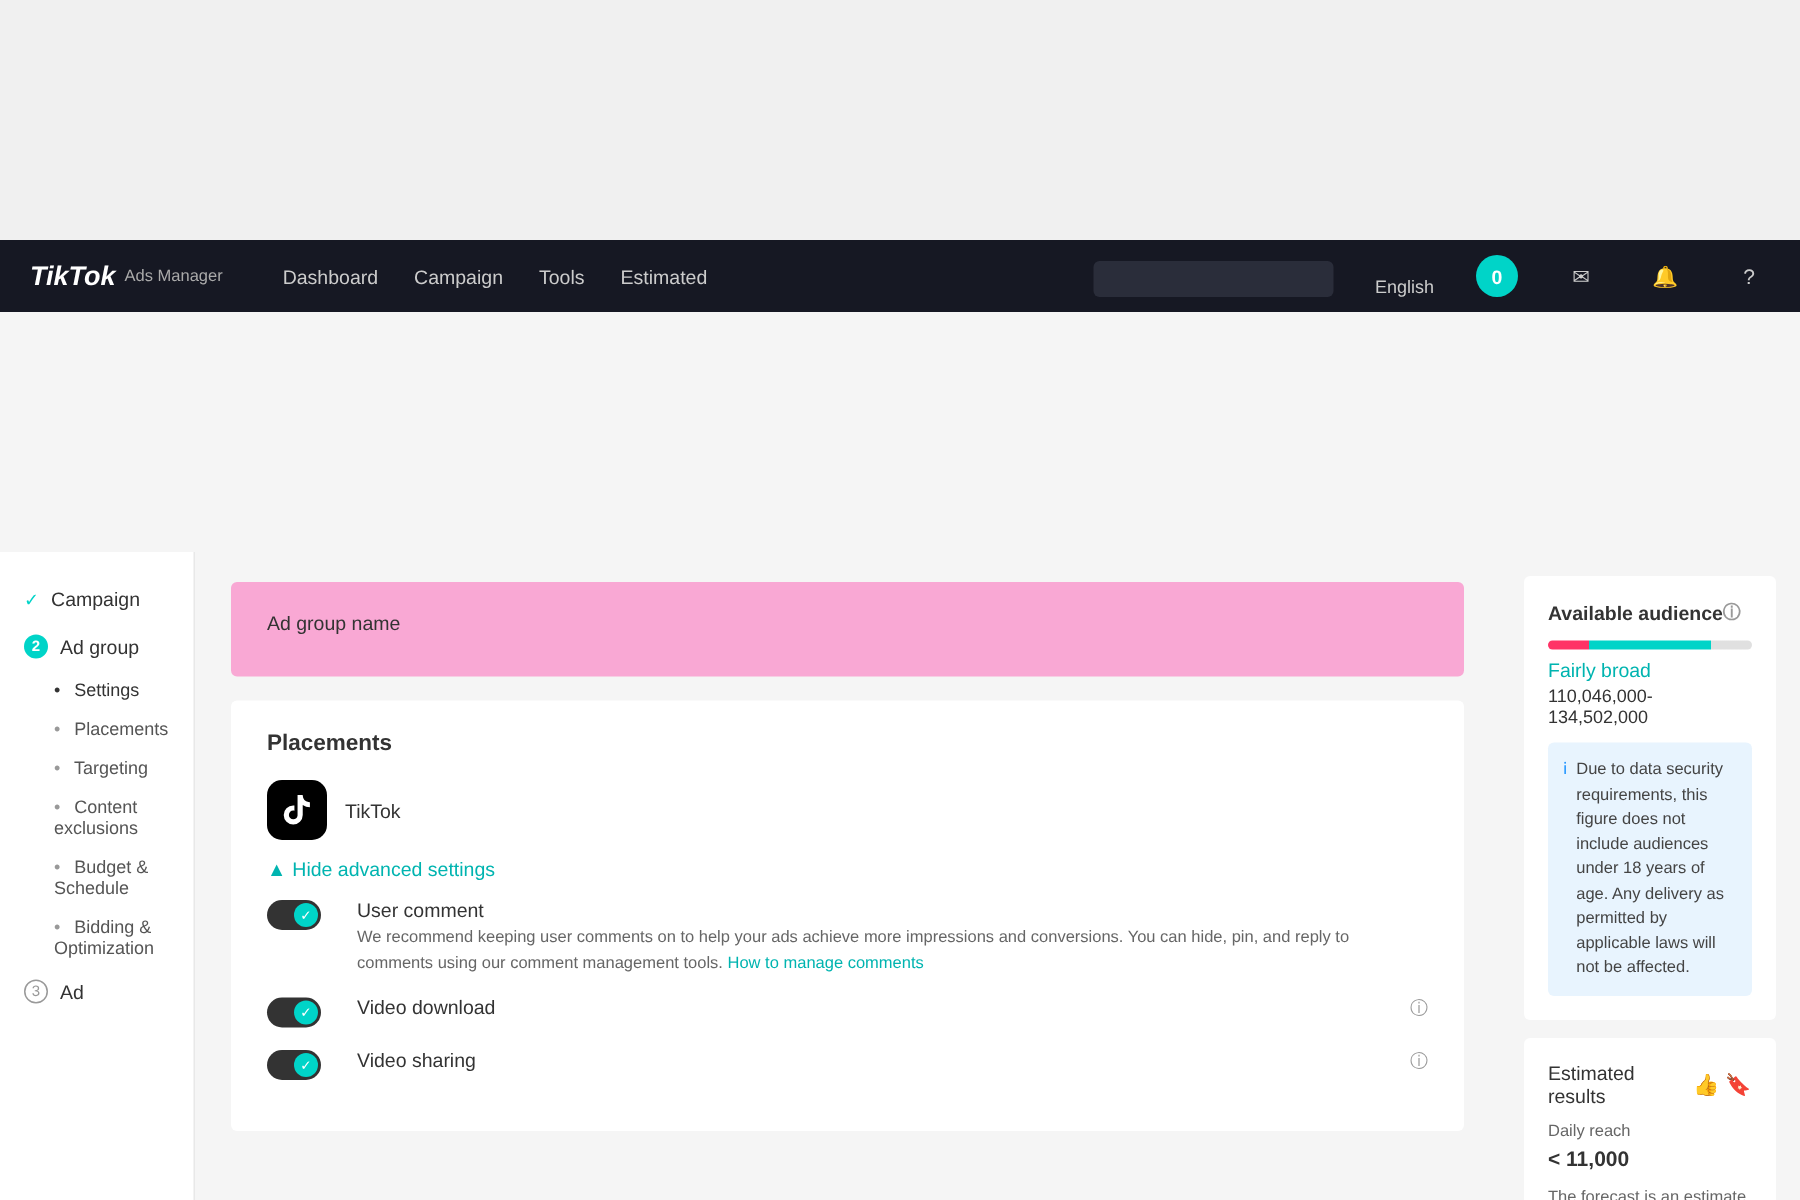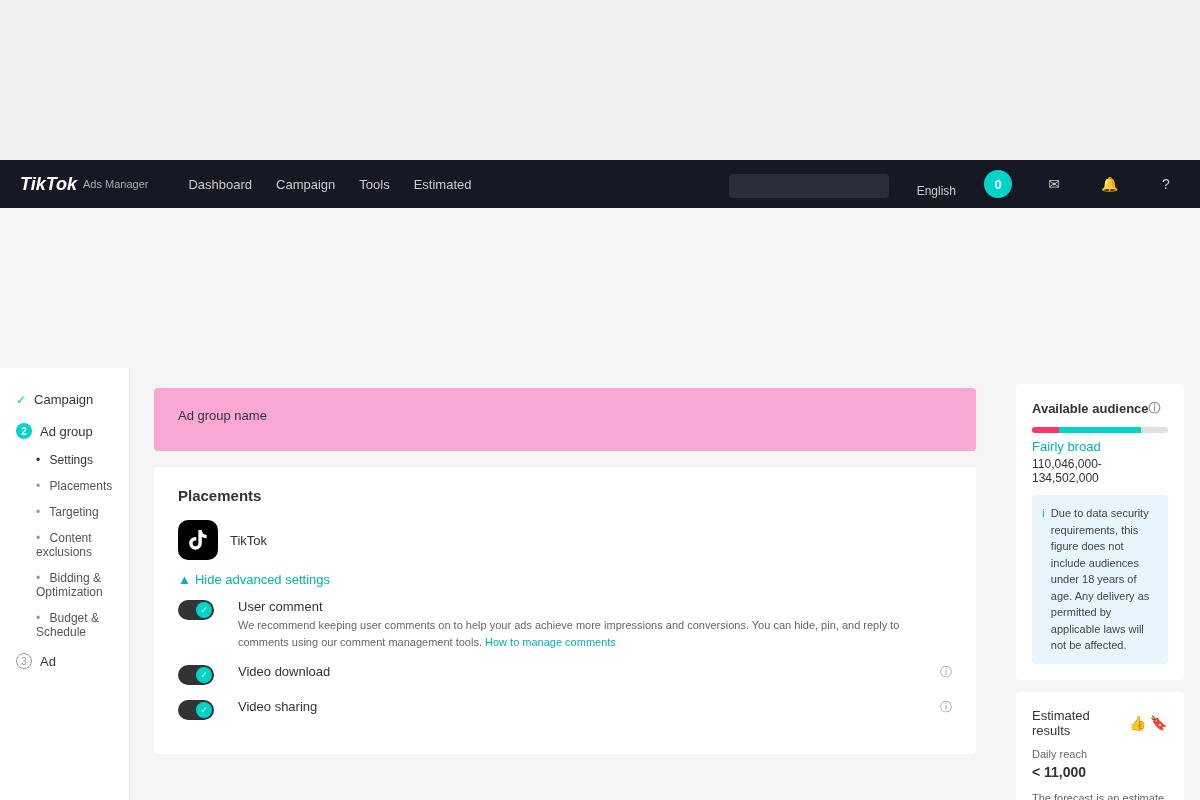--- a/index.html
+++ b/index.html
@@ -382,24 +382,24 @@
     <div class="sidebar-sub dot-only">
       <span>Placements</span>
     </div>
     <div class="sidebar-sub dot-only">
       <span>Targeting</span>
     </div>
     <div class="sidebar-sub dot-only">
       <span>Content exclusions</span>
     </div>
     <div class="sidebar-sub dot-only">
+      <span>Budget &amp; Schedule</span>
+    </div>
+    <div class="sidebar-sub dot-only">
       <span>Bidding &amp; Optimization</span>
-    </div>
-    <div class="sidebar-sub dot-only">
-      <span>Budget &amp; Schedule</span>
     </div>
     <div class="sidebar-item">
       <span class="step-num-outline">3</span>
       <span>Ad</span>
     </div>
   </div>
 
   <div class="main-content">
 
     <div class="form-section">

